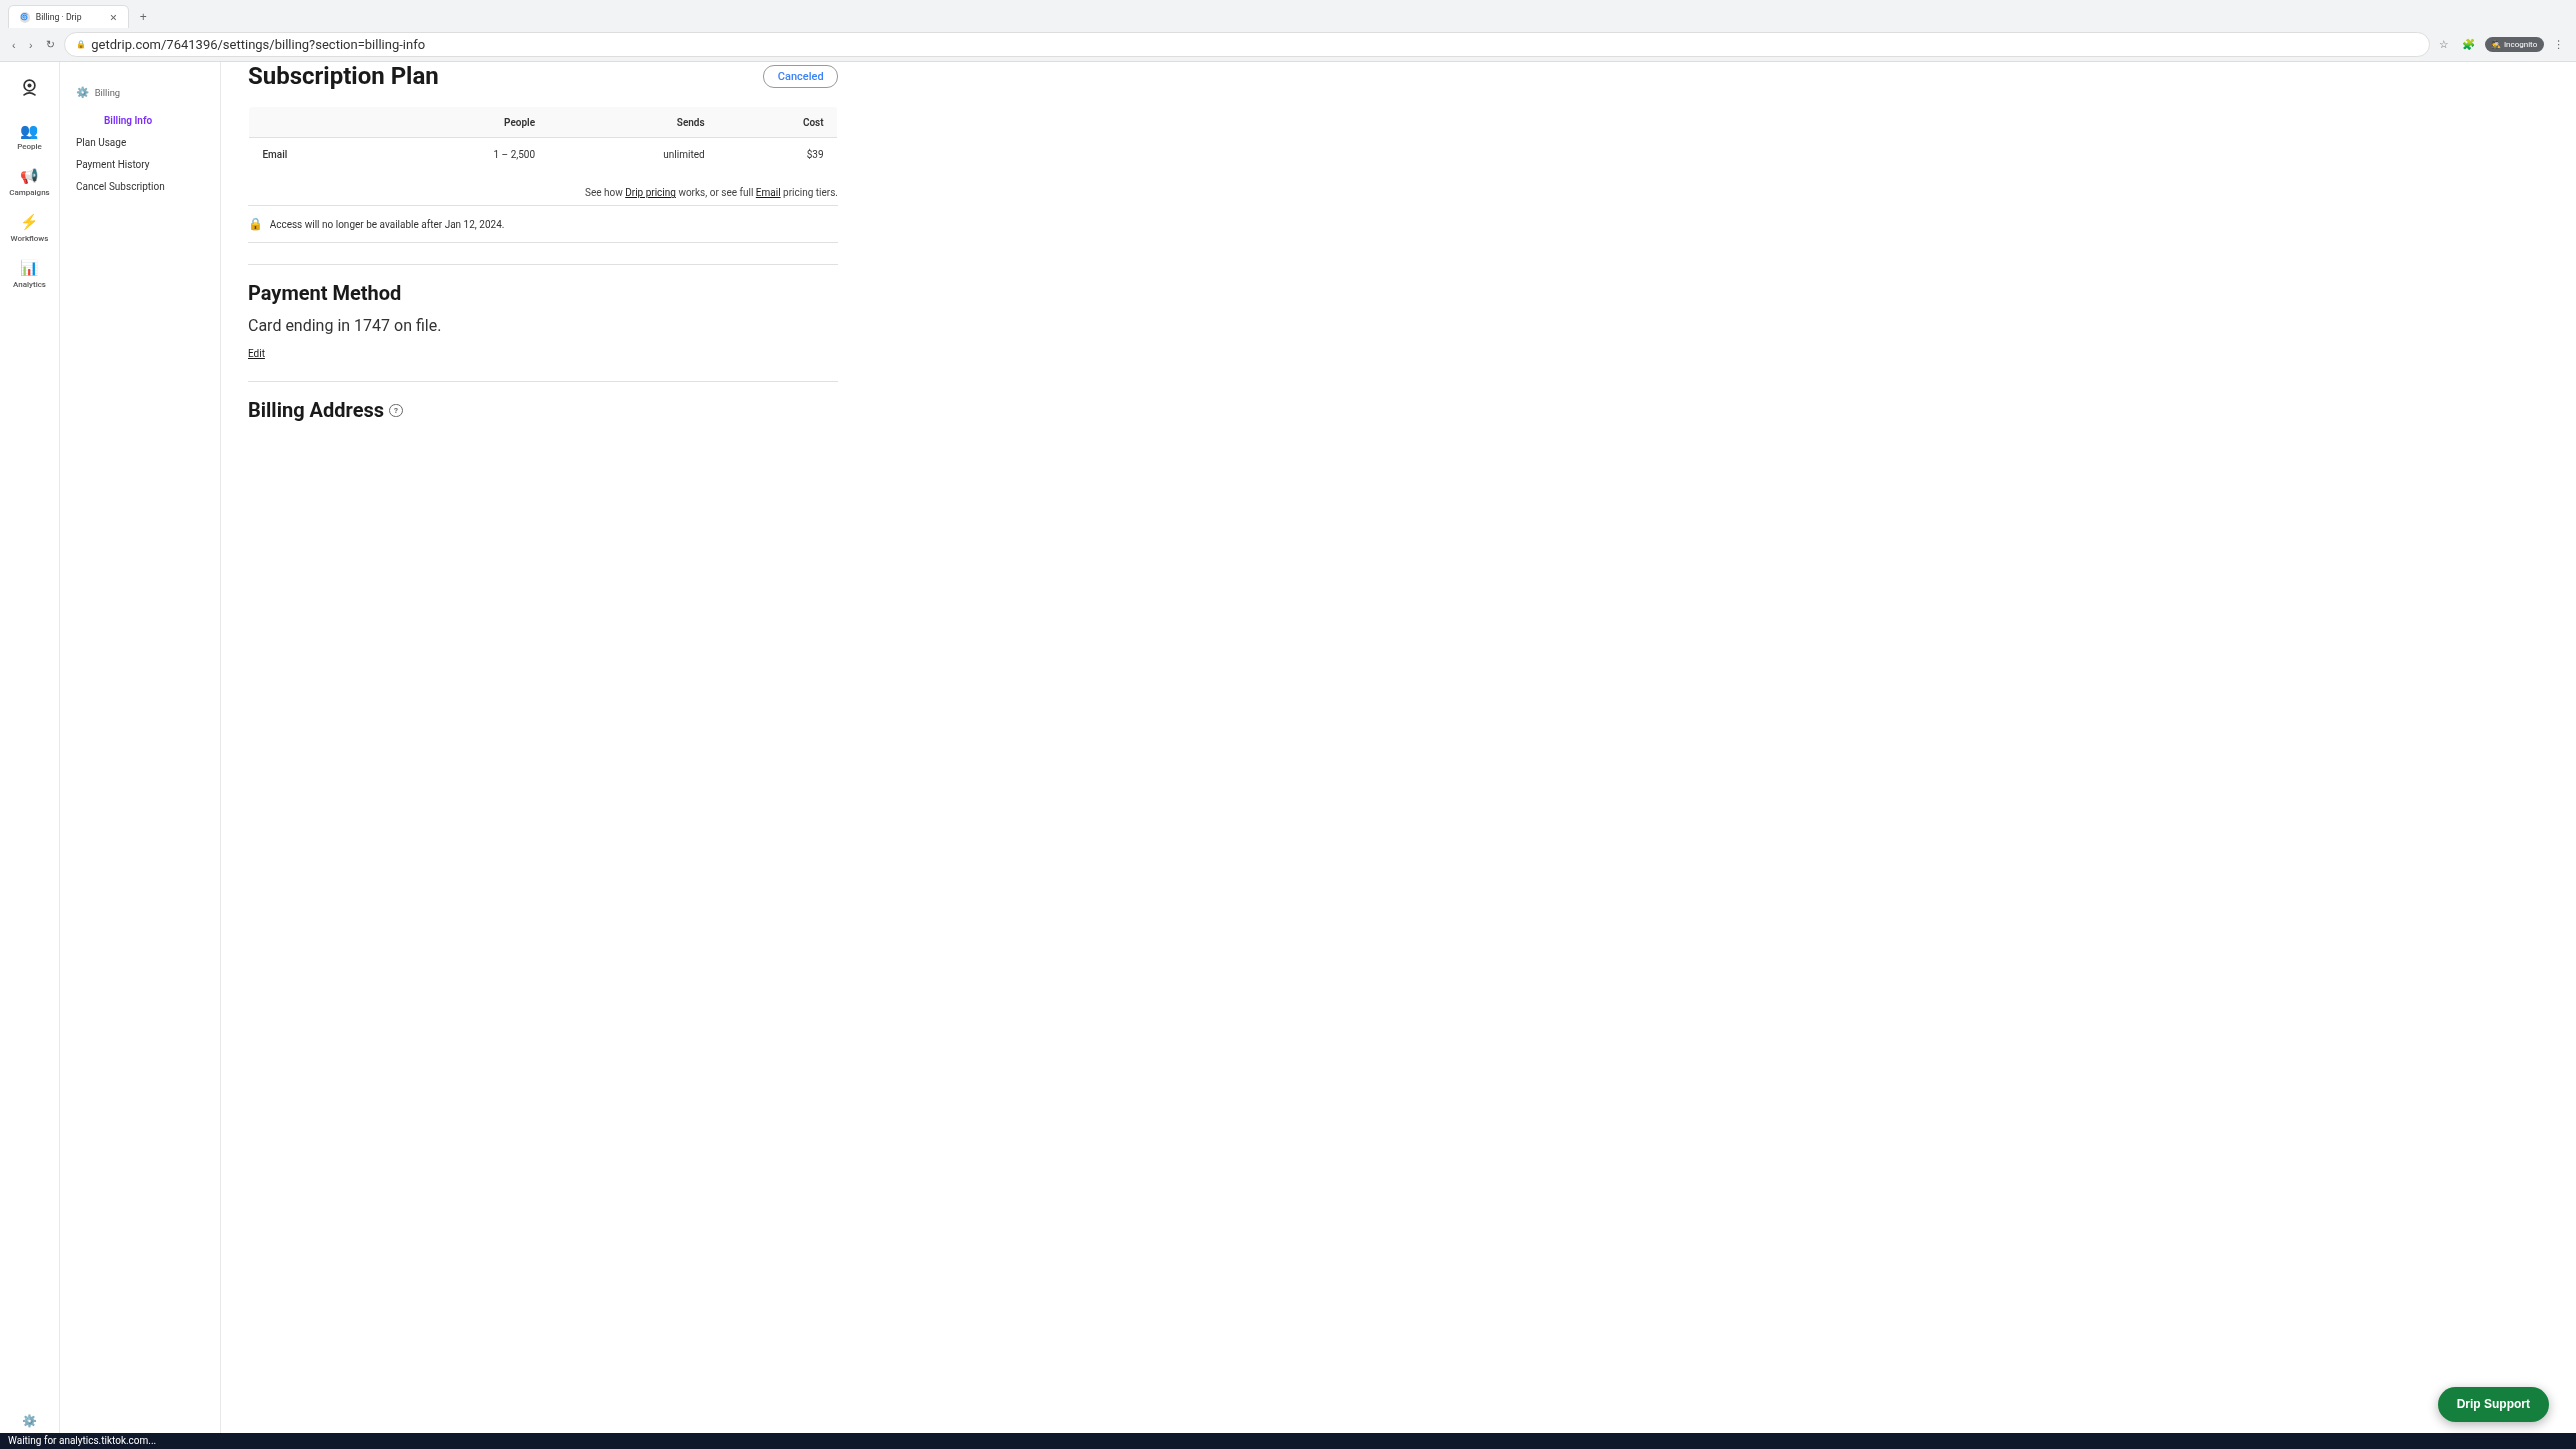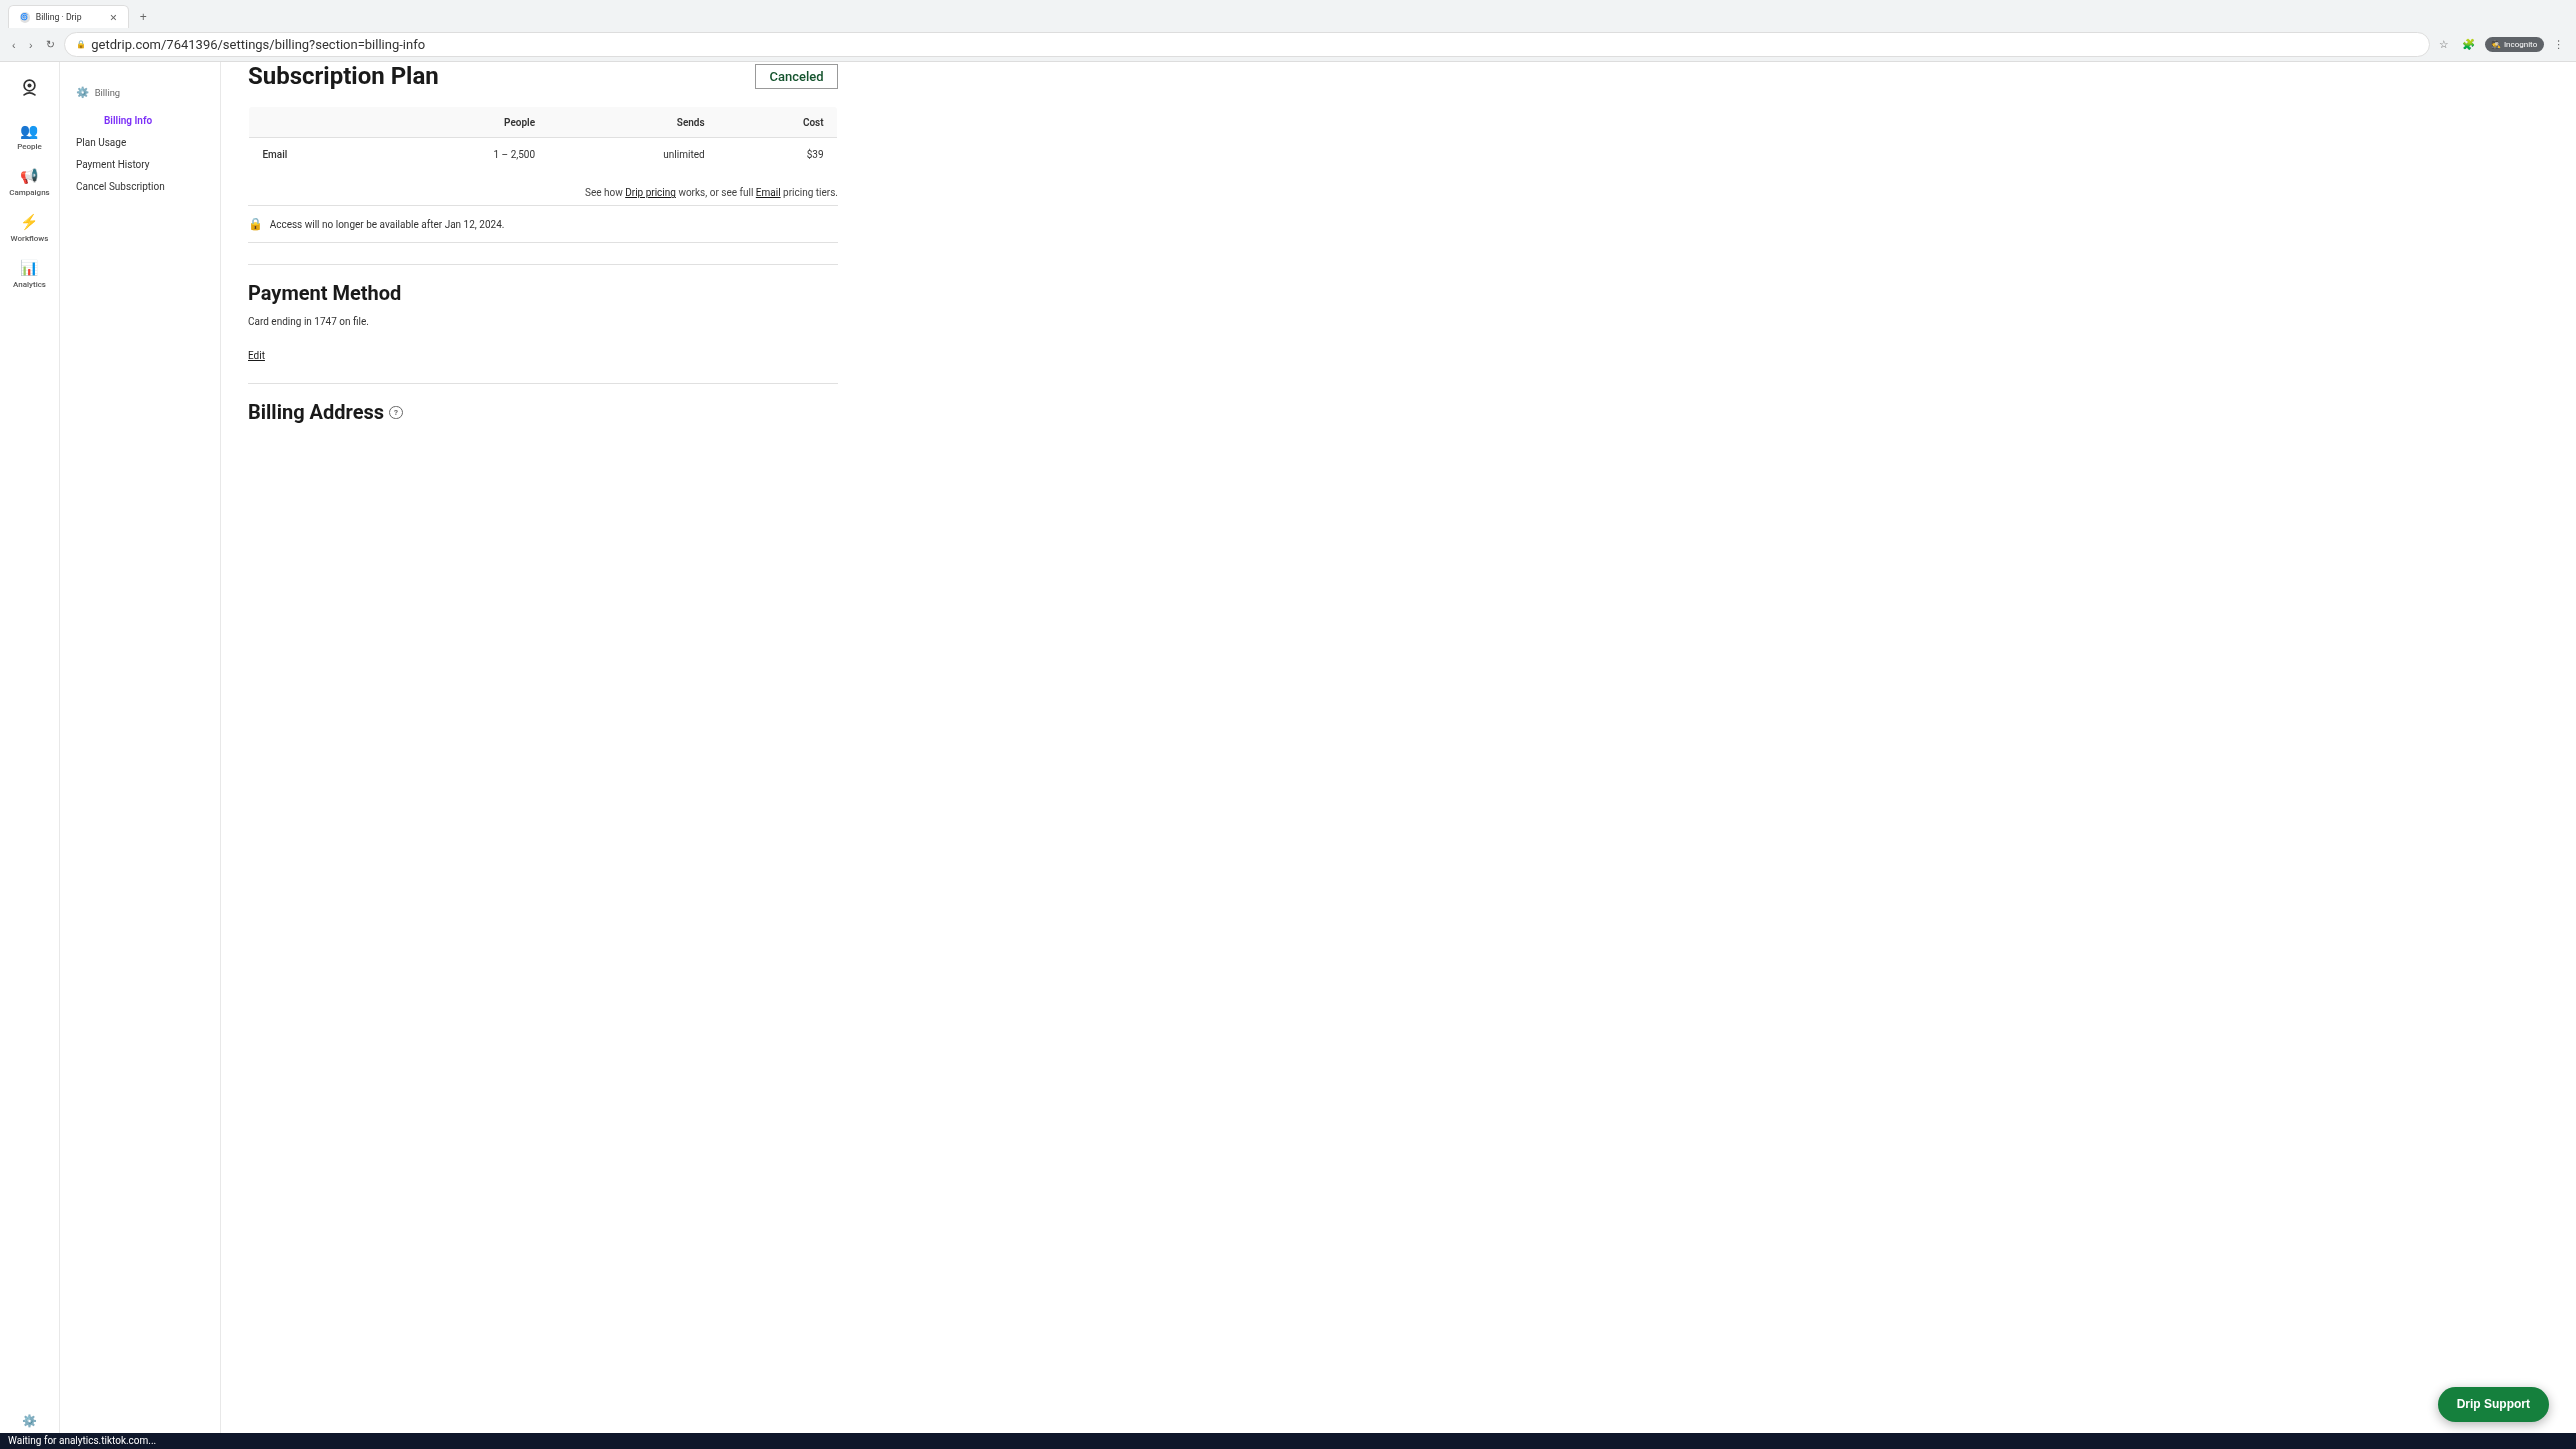--- a/index.html
+++ b/index.html
@@ -47,42 +47,42 @@
     
     .page-content { flex: 1; padding: 0 27px 27px; max-width: 644px; }
 
     
     .breadcrumb { display: flex; align-items: center; gap: 5.4px; padding: 10.7px 0; font-size: 9.4px; color: #666; }
     .breadcrumb-icon { font-size: 10.7px; }
 
     
     .section-header { display: flex; align-items: center; justify-content: space-between; margin-bottom: 16px; }
     .section-title { font-size: 24px; font-weight: 700; color: #1a1a1a; text-align: center; }
-    .canceled-badge { border: 1px solid #999; border-radius: 0; padding: 4px 13.4px; font-size: 13px; color: #14532d; font-weight: 500; }
+    .canceled-badge { border: 1px solid #999; border-radius: 11px; padding: 4px 13.4px; font-size: 11px; color: #3b82f6; font-weight: 500; }
 
     
     .plan-table { width: 100%; border: 0.7px solid #e0e0e0; border-radius: 4px; border-collapse: collapse; margin-bottom: 16px; overflow: hidden; }
     .plan-table th { background: #f9f9f9; padding: 9.4px 13.4px; text-align: right; font-size: 10px; font-weight: 600; color: #333; border-bottom: 0.7px solid #e0e0e0; }
     .plan-table th:first-child { text-align: left; }
     .plan-table td { padding: 10.7px 13.4px; text-align: right; font-size: 10px; color: #333; border-bottom: 0.7px solid #e0e0e0; }
     .plan-table td:first-child { text-align: left; font-weight: 500; }
     .plan-table tr:last-child td { border-bottom: none; }
 
     
     .pricing-info { font-size: 10px; color: #444; margin-bottom: 7px; text-align: right; }
     .pricing-info a { color: #1a1a1a; text-decoration: underline; }
 
     
     .access-warning { display: flex; align-items: center; gap: 6.7px; font-size: 10px; color: #333; padding: 10.7px 0; border-top: 0.7px solid #e0e0e0; border-bottom: 0.7px solid #e0e0e0; margin-bottom: 21.5px; }
     .lock-icon { font-size: 12px; color: #555; }
 
     
     .payment-section { margin-bottom: 21.5px; }
     .payment-title { font-size: 20px; font-weight: 700; color: #1a1a1a; margin-bottom: 10.7px; }
-    .card-info { font-size: 10px; color: #333; margin-bottom: 22px; }
+    .card-info { font-size: 16px; color: #333; margin-bottom: 12px; }
     .edit-link { font-size: 10px; color: #1a1a1a; text-decoration: underline; cursor: pointer; }
 
     .section-divider { border: none; border-top: 0.7px solid #e0e0e0; margin: 16px 0; }
 
     
     .billing-address-title { font-size: 20px; font-weight: 700; color: #1a1a1a; display: flex; align-items: center; gap: 5.4px; }
     .help-icon { width: 13.4px; height: 13.4px; border-radius: 50%; border: 1px solid #666; display: inline-flex; align-items: center; justify-content: center; font-size: 8px; color: #666; cursor: pointer; }
 
     
     .drip-support-btn { position: fixed; bottom: 27px; right: 27px; background: #15803d; color: #fff; border: none; border-radius: 20px; padding: 10.7px 19px; font-size: 12px; font-weight: 600; cursor: pointer; box-shadow: 0 2.7px 10.7px rgba(0,0,0,0.3); z-index: 1000; }

